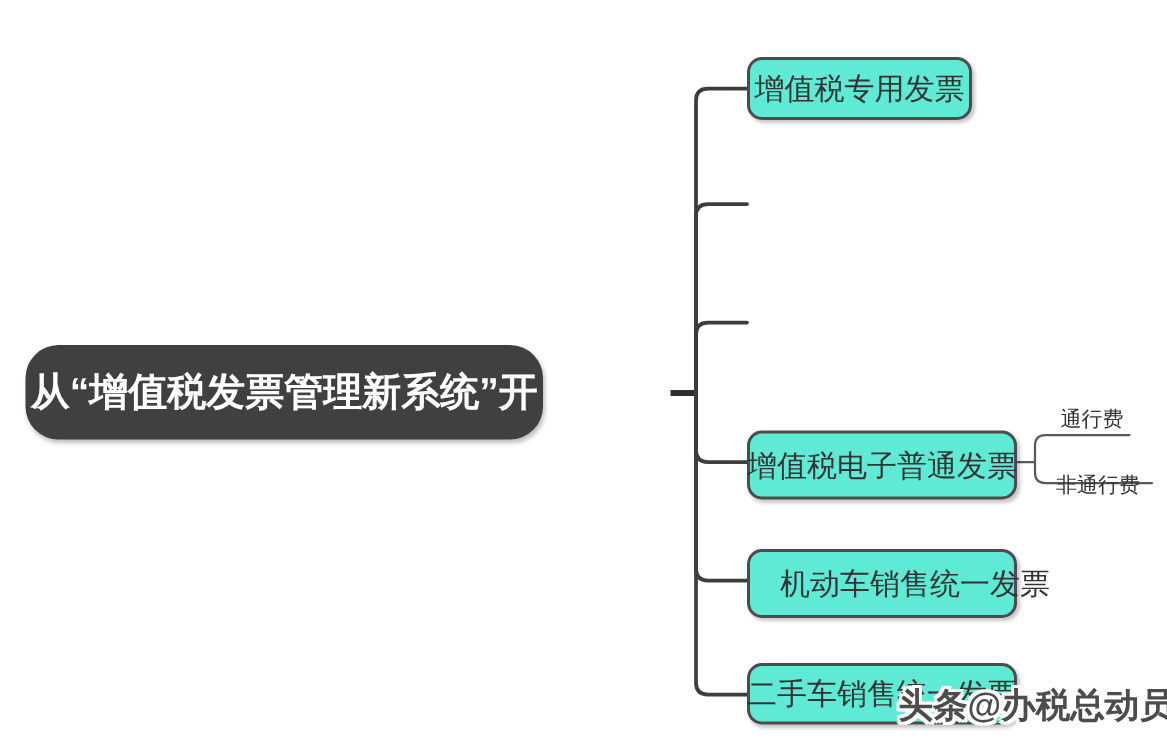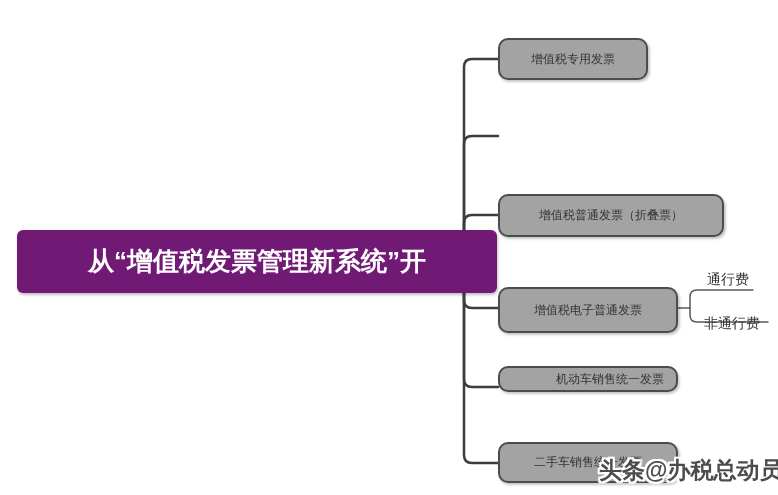--- a/index.html
+++ b/index.html
@@ -3,39 +3,39 @@
 <meta charset="utf-8">
 <style>
   html,body { margin:0; padding:0; background:#ffffff; }
   .canvas {
     position:relative; width:778px; height:495px; background:#ffffff;
     font-family:"Liberation Sans", sans-serif; overflow:hidden;
   }
   svg.connectors { position:absolute; left:0; top:0; width:778px; height:495px; }
 
   .root-topic {
-    position:absolute; left:17px; top:230px; width:480px; height:63px;
-    background:#701a75; border-radius:6px;
+    position:absolute; left:17px; top:230px; width:345px; height:63px;
+    background:#404040; border-radius:22px;
     color:#ffffff; font-size:26px; font-weight:bold;
     display:flex; align-items:center; justify-content:center;
     white-space:nowrap; box-shadow:1px 2px 3px rgba(0,0,0,.25);
     box-sizing:border-box;
   }
   .topic {
-    position:absolute; background:#a3a3a3; border:2px solid #4c4c4c;
-    border-radius:10px; color:#333333; font-size:12px;
+    position:absolute; background:#5eead4; border:2px solid #4c4c4c;
+    border-radius:10px; color:#333333; font-size:20px;
     display:flex; align-items:center; justify-content:center;
     white-space:nowrap; box-sizing:border-box;
     box-shadow:1.5px 2px 2.5px rgba(0,0,0,.22);
   }
   .n1 { left:498px; top:38px;  width:150px; height:42px; }
   .n2 { left:498px; top:114px; width:214px; height:43px; }
   .n3 { left:498px; top:194px; width:226px; height:43px; }
   .n4 { left:498px; top:287px; width:180px; height:46px; }
-  .n5 { left:498px; top:366px; width:180px; height:26px;padding-left:44px; }
+  .n5 { left:498px; top:366px; width:180px; height:46px;padding-left:44px; }
   .n6 { left:498px; top:442px; width:180px; height:41px; }
 
   .sub-label { position:absolute; font-size:14px; color:#333333; white-space:nowrap; }
   .sub1 { left:707px; top:271px; }
   .sub2 { left:704px; top:315px; }
 
   .watermark {
     position:absolute; left:599px; top:455px;
     font-size:23px; font-weight:bold; color:#4c4c4c; white-space:nowrap;
     text-shadow:
@@ -66,21 +66,20 @@
       <path d="M690 308 V297 Q690 290 697 290 H753"></path>
       <path d="M690 308 V315 Q690 322 697 322 H768"></path>
     </g>
   </svg>
 
   <div class="root-topic">从“增值税发票管理新系统”开</div>
 
   <div class="topic n1">增值税专用发票</div>
 
 
-  <div class="topic n3">增值税普通发票（折叠票）</div>
 
   <div class="topic n4">增值税电子普通发票</div>
 
   <div class="sub-label sub1">通行费</div>
 
   <div class="sub-label sub2">非通行费</div>
 
   <div class="topic n5">机动车销售统一发票</div>
 
   <div class="topic n6">二手车销售统一发票</div>

